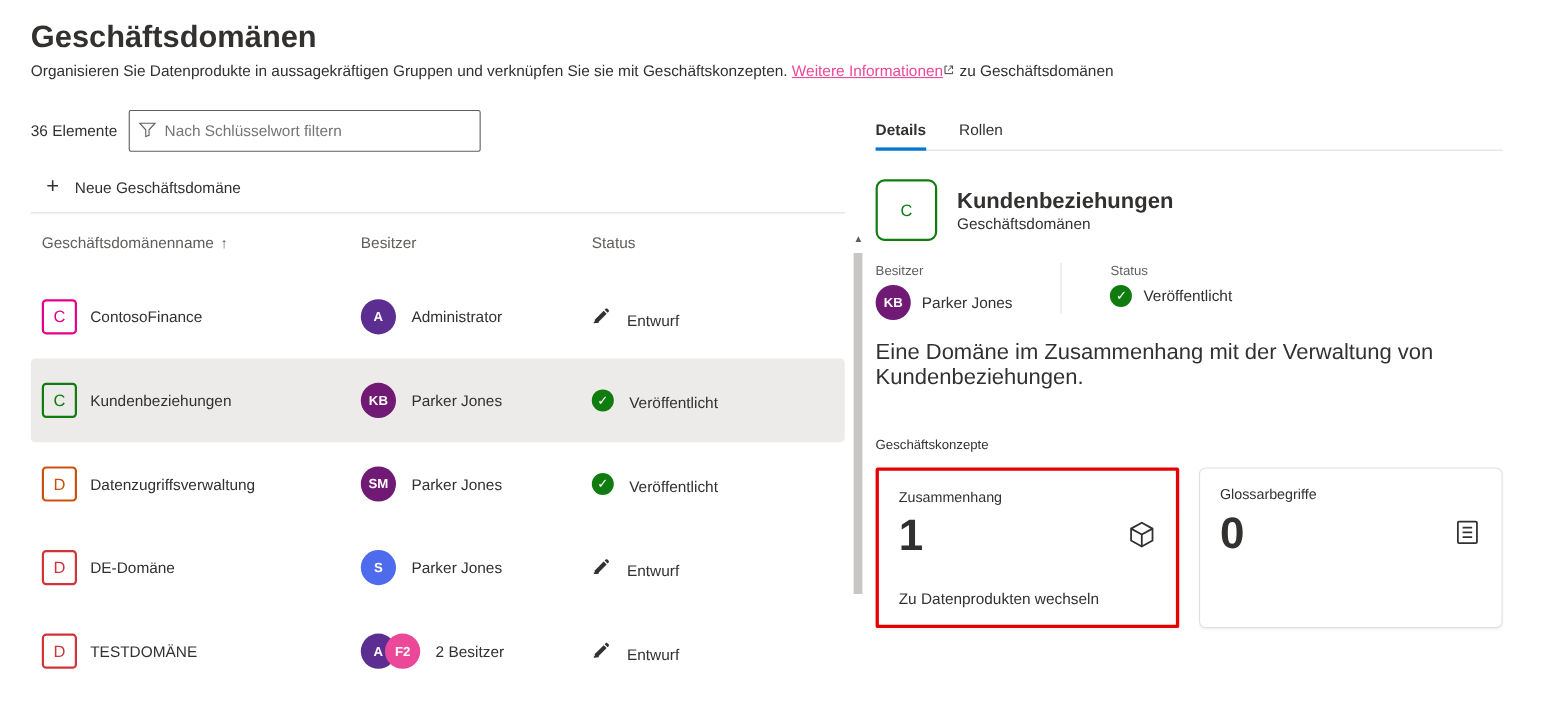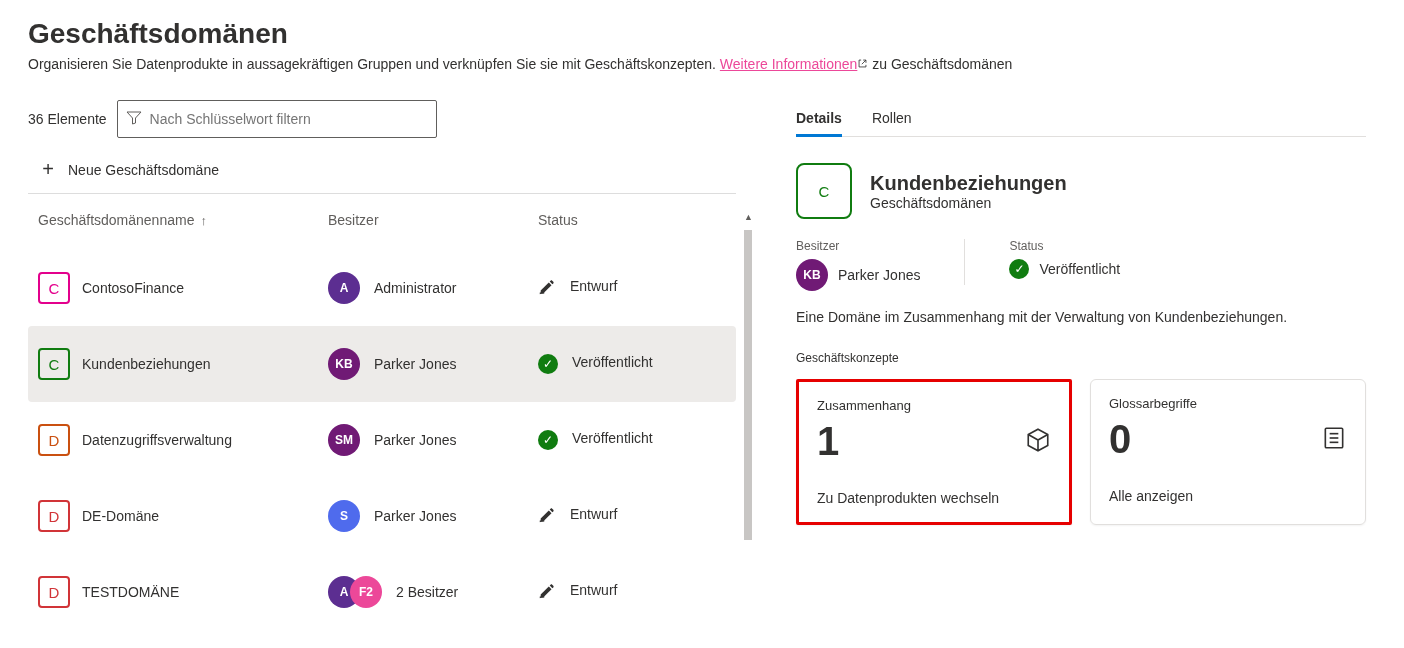--- a/index.html
+++ b/index.html
@@ -3,21 +3,21 @@
 <meta charset="utf-8">
 <style>
 * { box-sizing: border-box; margin: 0; padding: 0; }
 body { font-family: "Segoe UI", Arial, sans-serif; color: #323130; font-size: 14px; background: #fff; }
 .page { width: 1404px; height: 648px; overflow: hidden; position: relative; padding: 18px 28px 4px 28px; }
 .page-title { font-size: 28px; font-weight: 600; margin-bottom: 6px; }
 .page-subtitle { font-size: 14px; color: #323130; }
 .page-subtitle a { color: #ec4899; }
 .ext-link-icon svg { width: 11px; height: 11px; }
 
-.content { display: flex; margin-top: 28px; gap: 60px; }
+.content { display: flex; margin-top: 28px; gap: 28px; }
 .left-panel { width: 740px; }
 .right-panel { flex: 1; padding-right: 10px; }
 
 .filter-row { display: flex; align-items: center; gap: 10px; margin-bottom: 14px; }
 .item-count { font-size: 14px; color: #323130; }
 .filter-box { display: flex; align-items: center; border: 1px solid #605e5c; border-radius: 2px; padding: 4px 8px; width: 320px; height: 38px; }
 .filter-box input { border: none; outline: none; font-size: 14px; flex: 1; background: transparent; }
 .filter-box .icon { margin-right: 8px; color: #605e5c; }
 
 .new-row { display: flex; align-items: center; gap: 10px; padding: 6px 4px 12px 10px; cursor: pointer; }
@@ -33,21 +33,21 @@
 .col-head { display: flex; color: #605e5c; font-size: 14px; padding: 0 10px 22px 10px; }
 .col-head .c1 { width: 290px; display: flex; align-items: center; gap: 6px; }
 .col-head .c2 { width: 210px; }
 .col-head .c3 { flex: 1; }
 .sort-arrow { font-size: 13px; }
 
 .row { display: flex; align-items: center; height: 76px; padding: 0 10px; cursor: pointer; }
 .row.selected { background: #edebe9; border-radius: 4px; }
 .row .c1 { width: 290px; display: flex; align-items: center; gap: 12px; }
 .row .c2 { width: 210px; display: flex; align-items: center; gap: 14px; }
-.row .c3 { flex: 1; display: flex; align-items: flex-start; gap: 14px; }
+.row .c3 { flex: 1; display: flex; align-items: flex-end; gap: 14px; }
 
 .tile { width: 32px; height: 32px; border-radius: 4px; border: 2px solid; display: flex; align-items: center; justify-content: center; font-size: 15px; font-weight: 400; }
 .tile-pink { border-color: #e3008c; color: #e3008c; }
 .tile-green { border-color: #107c10; color: #107c10; }
 .tile-orange { border-color: #ca5010; color: #ca5010; }
 .tile-red { border-color: #d13438; color: #d13438; }
 
 .avatar { width: 32px; height: 32px; border-radius: 50%; display: flex; align-items: center; justify-content: center; color: #fff; font-size: 12px; font-weight: 600; }
 .avatar-purple { background: #5c2e91; }
 .avatar-gray { background: #701a75; }
@@ -67,21 +67,21 @@
 .detail-tile { width: 56px; height: 56px; border-radius: 8px; }
 .detail-title { font-size: 20px; font-weight: 600; }
 .detail-subtitle { font-size: 14px; color: #323130; }
 
 .meta-row { display: flex; gap: 44px; margin-bottom: 18px; align-items: flex-start; }
 .meta-block { }
 .meta-label { font-size: 12px; color: #605e5c; margin-bottom: 6px; }
 .meta-value { display: flex; align-items: center; gap: 10px; font-size: 14px; }
 .meta-sep { width: 1px; height: 46px; background: #e1dfdd; }
 
-.domain-desc { font-size: 14px; margin-bottom: 26px; }
+.domain-desc { font-size: 20px; margin-bottom: 42px; }
 .section-heading { font-size: 12px; font-weight: 400; margin-bottom: 14px; }
 
 .cards { display: flex; gap: 18px; }
 .card { border: 1px solid #e1dfdd; border-radius: 6px; padding: 16px 18px; width: 276px; box-shadow: 0 1px 2px rgba(0,0,0,0.05); position: relative; }
 .card.highlight { border: 3px solid #e60000; border-radius: 2px; }
 .card-label { font-size: 13px; color: #323130; margin-bottom: 6px; }
 .card-num-row { display: flex; align-items: center; justify-content: space-between; margin-bottom: 26px; }
 .card-num { font-size: 40px; font-weight: 600; }
 .card-icon svg { width: 26px; height: 26px; }
 .card-link { font-size: 14px; color: #323130; cursor: pointer; }
@@ -278,18 +278,17 @@
             <div class="card-label">Glossarbegriffe</div>
             <div class="card-num-row">
               <span class="card-num">0</span>
               <span class="card-icon"><svg viewBox="0 0 24 24">
                   <rect x="4" y="3" width="16" height="18" rx="1" fill="none" stroke="#323130" stroke-width="1.5"></rect>
                   <line x1="8" y1="8" x2="16" y2="8" stroke="#323130" stroke-width="1.5"></line>
                   <line x1="8" y1="12" x2="16" y2="12" stroke="#323130" stroke-width="1.5"></line>
                   <line x1="8" y1="16" x2="16" y2="16" stroke="#323130" stroke-width="1.5"></line>
                 </svg></span>
             </div>
-            <div class="card-link">Alle anzeigen</div>
           </div>
         </div>
     </div>
   </div>
 </div>
 
 </body></html>

